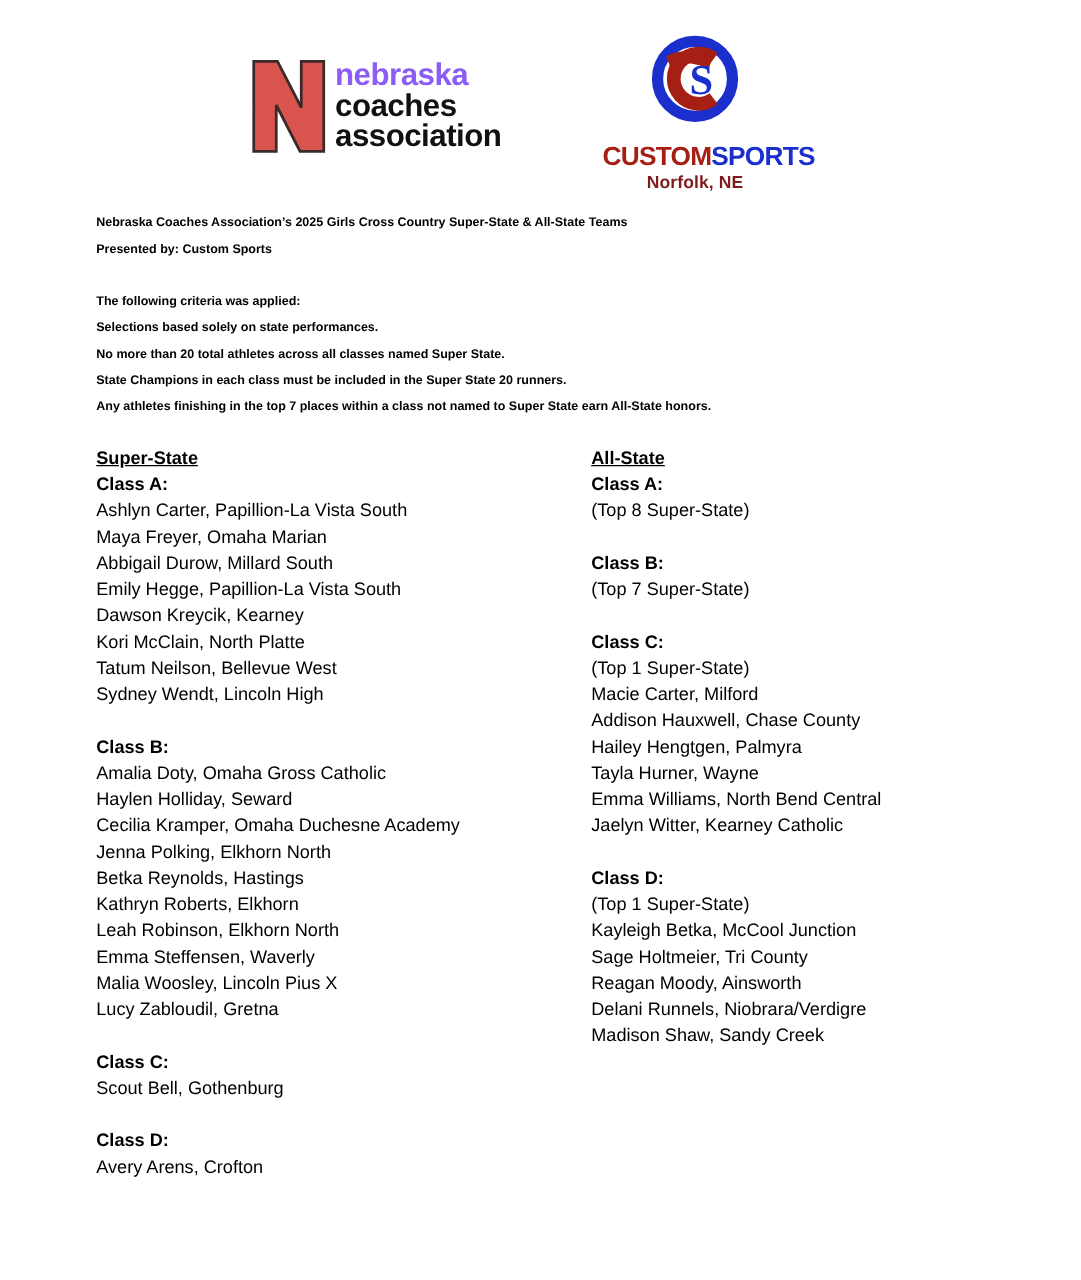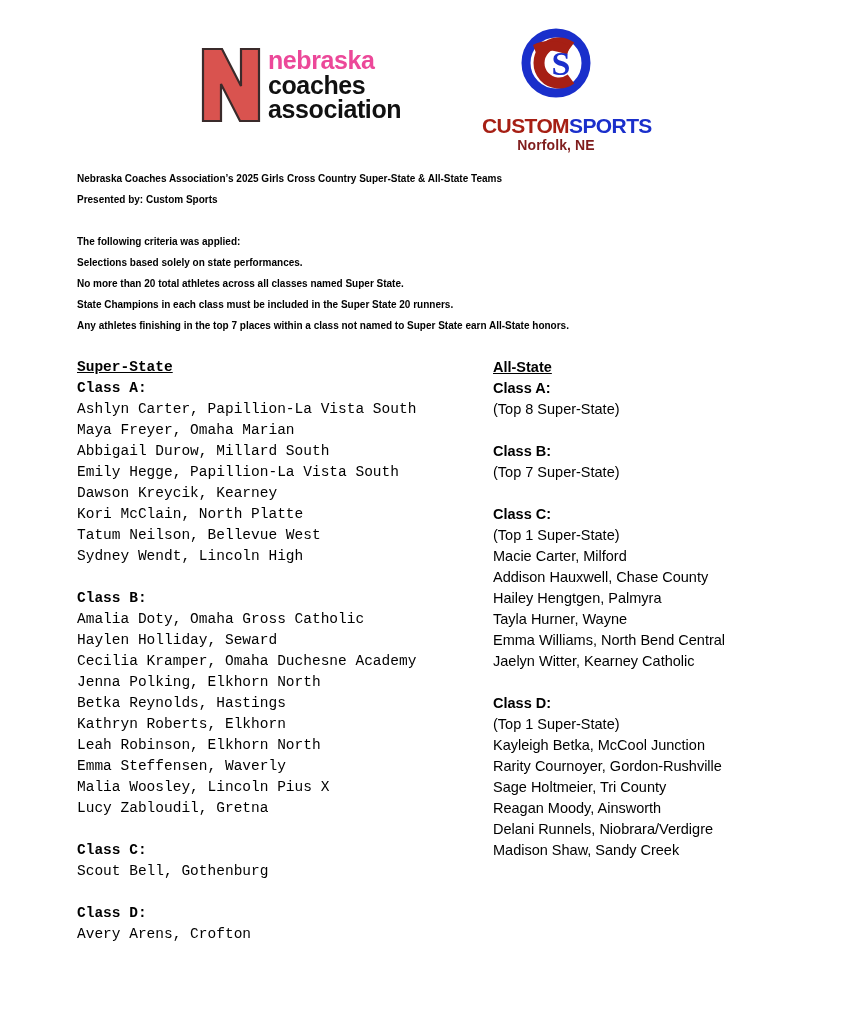--- a/index.html
+++ b/index.html
@@ -49,21 +49,21 @@
     flex-direction: column;
     justify-content: center;
     line-height: 0.98;
   }
   .nca-words span {
     font-family: "Liberation Sans", sans-serif;
     font-weight: bold;
     font-size: 25px;
     letter-spacing: -0.4px;
   }
-  .nca-line1 { color: #ec4899; }
+  .nca-line1 { color: #8b5cf6; }
   .nca-line2 { color: #111111; }
   .nca-line3 { color: #111111; }
 
   
   .cs-logo {
     position: absolute;
     left: 482px;
     top: 28px;
     width: 148px;
     height: 110px;
@@ -112,22 +112,22 @@
   .columns {
     position: relative;
     margin-top: 21px;
   }
   .col {
     position: absolute;
     top: 0;
     font-size: 14.5px;
     line-height: 21px;
   }
-  .col-left  { left: 0px;   width: 395px; font-family: Liberation Mono, monospace; }
-  .col-right { left: 416px; width: 364px; }
+  .col-left  { left: 0px;   width: 395px; }
+  .col-right { left: 396px; width: 364px; }
 
   .col-heading {
     font-weight: bold;
     text-decoration: underline;
     display: inline-block;
   }
   .class-heading { font-weight: bold; }
   .athlete { white-space: nowrap; }
   .gap { height: 21px; }
 </style>
@@ -246,21 +246,20 @@
       <div class="athlete">Hailey Hengtgen, Palmyra</div>
       <div class="athlete">Tayla Hurner, Wayne</div>
       <div class="athlete">Emma Williams, North Bend Central</div>
       <div class="athlete">Jaelyn Witter, Kearney Catholic</div>
 
       <div class="gap"></div>
 
       <div class="class-heading">Class D:</div>
       <div class="athlete">(Top 1 Super-State)</div>
       <div class="athlete">Kayleigh Betka, McCool Junction</div>
-      <div class="athlete">Rarity Cournoyer, Gordon-Rushville</div>
       <div class="athlete">Sage Holtmeier, Tri County</div>
       <div class="athlete">Reagan Moody, Ainsworth</div>
       <div class="athlete">Delani Runnels, Niobrara/Verdigre</div>
       <div class="athlete">Madison Shaw, Sandy Creek</div>
     </div>
 
   </div>
 </div>
 
 </body></html>

